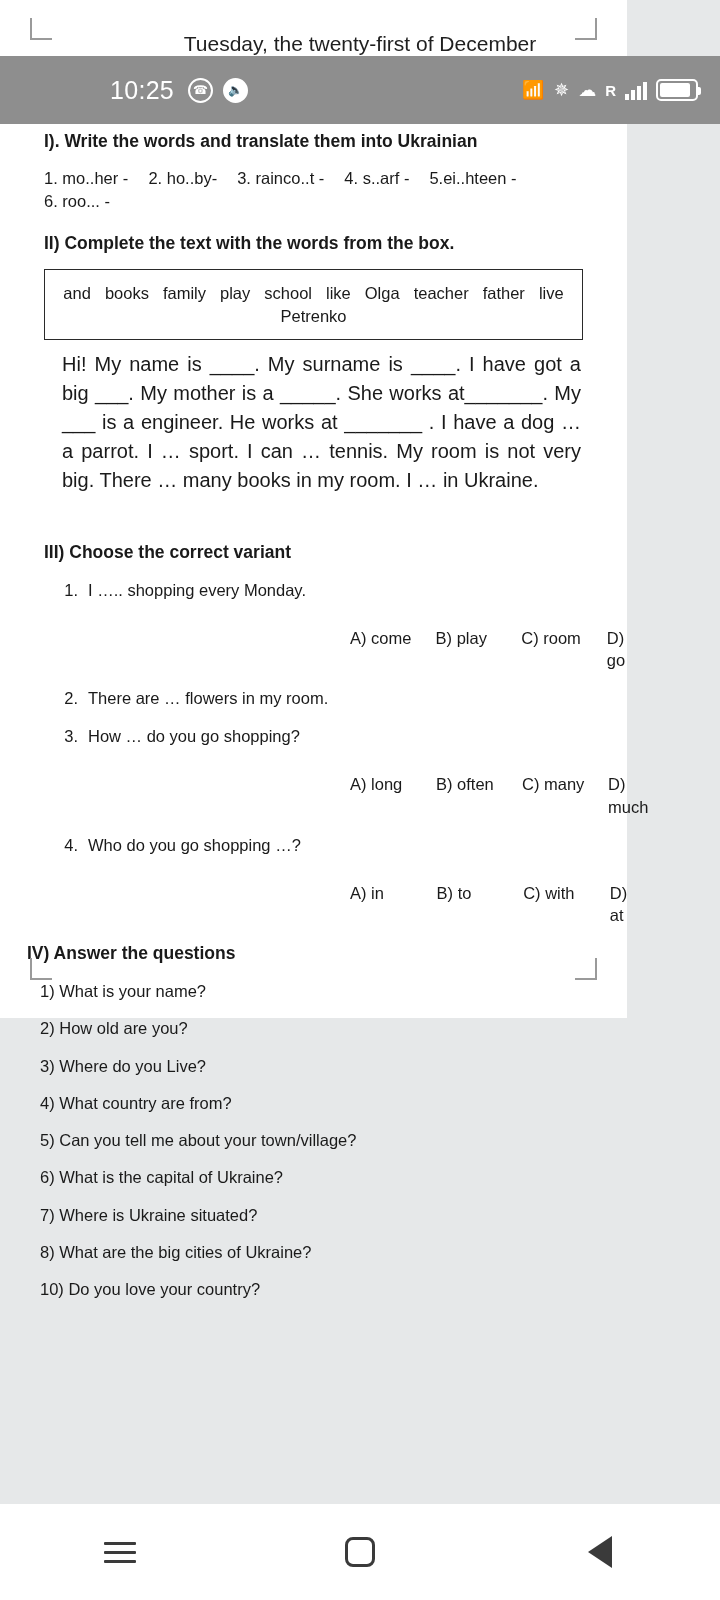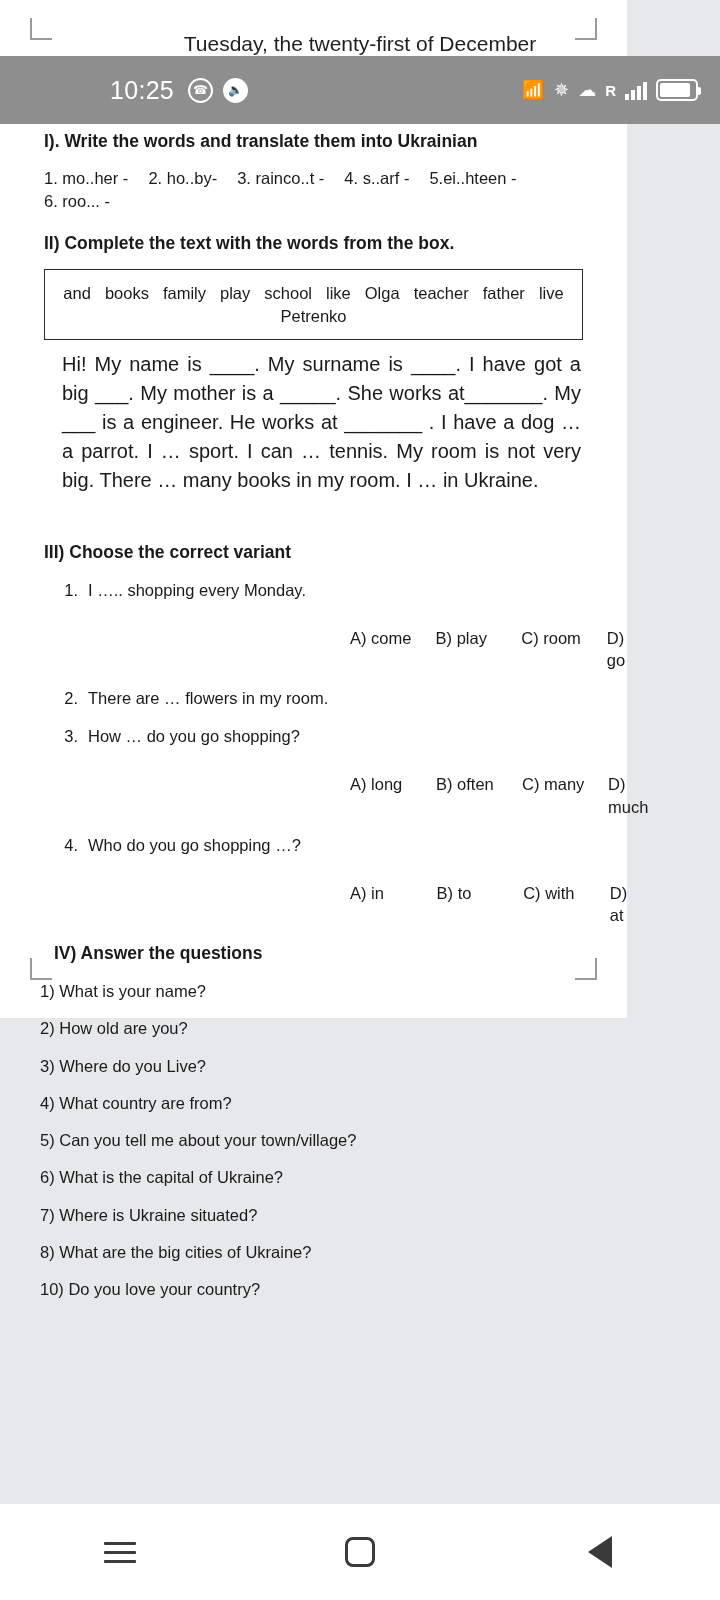--- a/index.html
+++ b/index.html
@@ -299,21 +299,21 @@
           <span class="mcq-stem">Who do you go shopping …?</span>
           <span class="mcq-opts">
             <span class="mcq-opt">A) in</span>
             <span class="mcq-opt">B) to</span>
             <span class="mcq-opt">C) with</span>
             <span class="mcq-opt last">D) at</span>
           </span>
         </li>
       </ul>
 
-      <div class="section-heading tight" style="margin-left:28px;">IV)  Answer the questions</div>
+      <div class="section-heading tight" style="margin-left:1px;">IV)  Answer the questions</div>
       <ul class="q-list">
         <li>1) What is your name?</li>
         <li>2) How old are you?</li>
         <li>3) Where do you Live?</li>
         <li>4) What country are from?</li>
         <li>5) Can you tell me about your town/village?</li>
         <li>6) What is the capital of Ukraine?</li>
         <li>7) Where is Ukraine situated?</li>
         <li>8) What are the big cities of Ukraine?</li>
         <li>10) Do you love your country?</li>

